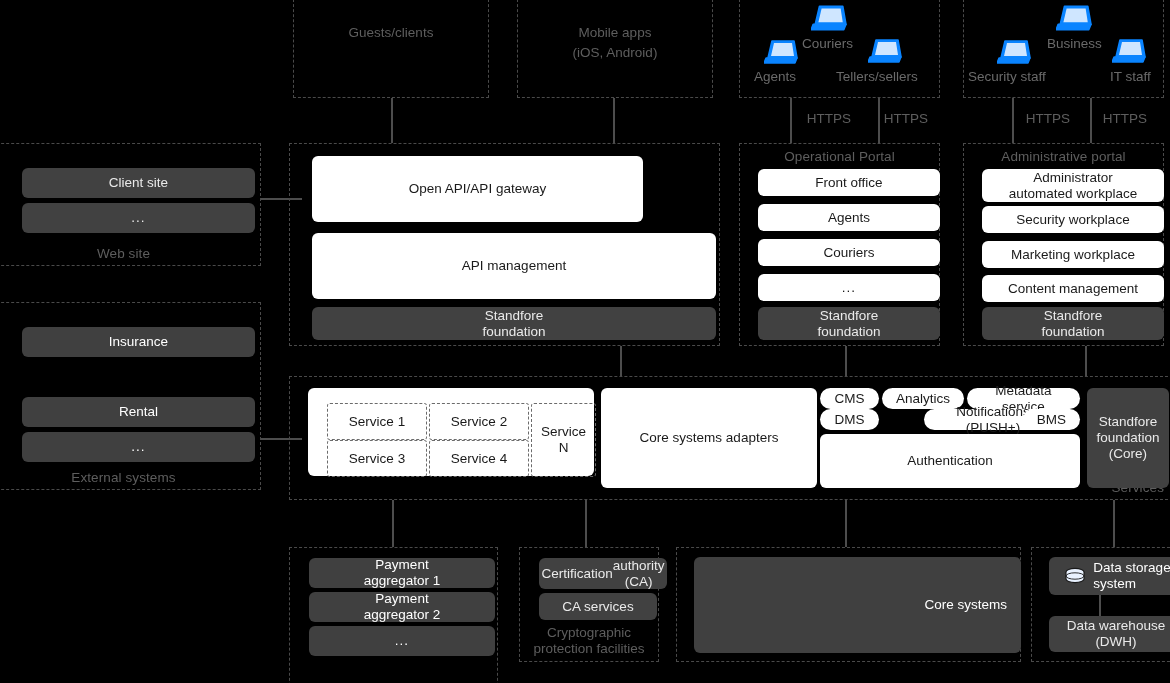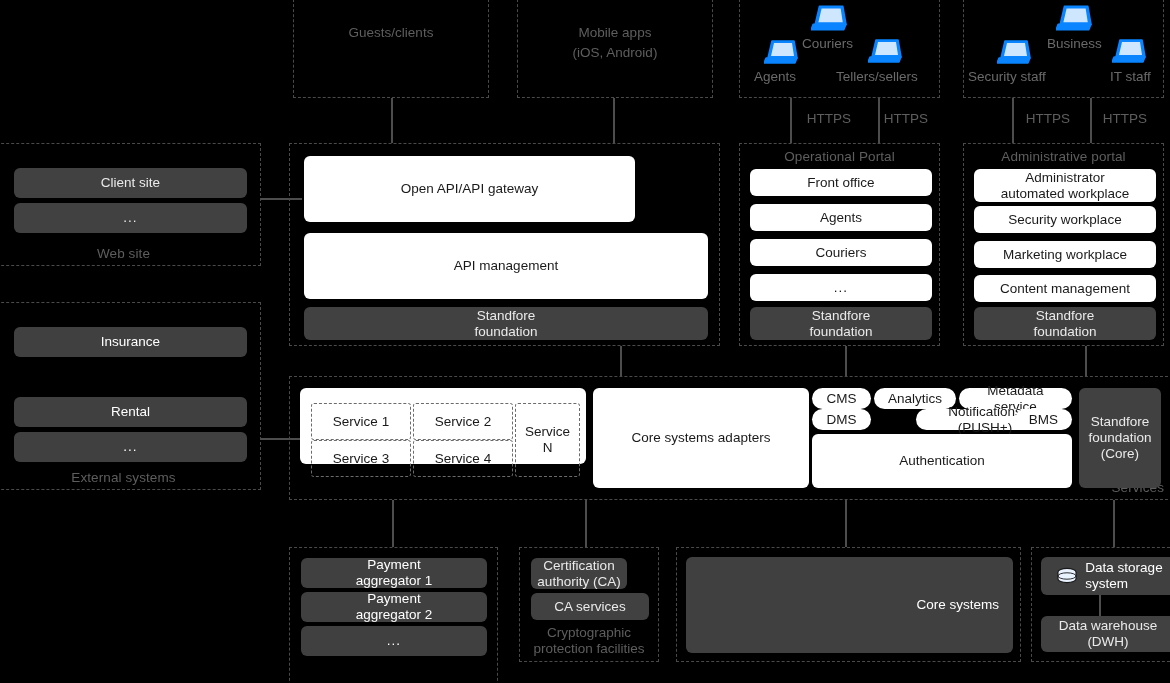--- a/index.html
+++ b/index.html
@@ -54,20 +54,21 @@
     position: absolute;
     box-sizing: border-box;
     display: flex;
     align-items: center;
     justify-content: center;
     text-align: center;
     border-radius: 6px;
     font-size: 13.5px;
     line-height: 1.18;
     padding: 9px 6px;
+    margin-left: 8px;
   }
   .card.white { background: #ffffff; color: #1a1a1a; }
   .card.grey  { background: #414141; color: #eaeaea; }
   .card.blue  { background: #404040; color: #ffffff; }
   .card.pill  { border-radius: 13px; }
 
   .card.dashed-svc {
     background: transparent;
     border: 1.5px dashed #6b6b6b;
     color: #1a1a1a;
@@ -249,21 +250,21 @@
   </div>
 
   <div class="line-v" style="left:620px; top:346px; width:1.5px; height:30px;"></div>
   <div class="line-v" style="left:845px; top:346px; width:1.5px; height:30px;"></div>
   <div class="line-v" style="left:1085px; top:346px; width:1.5px; height:30px;"></div>
 
   <div class="group" style="left:289px; top:376px; width:884px; height:124px;">
     <div class="group-label right">Services</div>
   </div>
 
-  <div class="card white" style="left:300px; top:388px; width:286px; height:76px; display:block;">
+  <div class="card white" style="left:300px; top:388px; width:286px; height:88px; display:block;">
     <div class="card dashed-svc" style="left:11px; top:15px; width:100px; height:37px;">Service 1</div>
     <div class="card dashed-svc" style="left:113px; top:15px; width:100px; height:37px;">Service 2</div>
     <div class="card dashed-svc" style="left:11px; top:52px; width:100px; height:37px;">Service 3</div>
     <div class="card dashed-svc" style="left:113px; top:52px; width:100px; height:37px;">Service 4</div>
     <div class="card dashed-svc" style="left:215px; top:15px; width:65px; height:74px;">Service N</div>
   </div>
 
   <div class="card white" style="left:593px; top:388px; width:216px; height:100px;">Core systems adapters</div>
 
   <div class="card white pill" style="left:812px; top:388px; width:59px; height:21px;">CMS</div>
@@ -292,21 +293,21 @@
     </div>
     <div class="card blue" style="left:11px; top:44px; width:186px; height:30px; flex-direction:column;">
       <span>Payment</span>
       <span>aggregator 2</span>
     </div>
     <div class="card blue dotsmall" style="left:11px; top:78px; width:186px; height:30px;">...</div>
     <div class="group-label" style="bottom:6px;">Payment systems</div>
   </div>
 
   <div class="group" style="left:519px; top:547px; width:140px; height:115px;">
-    <div class="card grey" style="left:11px; top:10px; width:96px; height:31px; flex-direction:column;">
+    <div class="card grey" style="left:11px; top:10px; width:128px; height:31px; flex-direction:row;">
       <span>Certification</span>
       <span>authority (CA)</span>
     </div>
     <div class="card grey" style="left:11px; top:45px; width:118px; height:27px;">CA services</div>
     <div class="abs" style="left:0;right:0;bottom:4px;text-align:center;font-size:13.5px;color:#5e5e5e;line-height:1.2;">
       <div>Cryptographic</div>
       <div>protection facilities</div>
     </div>
   </div>
 

